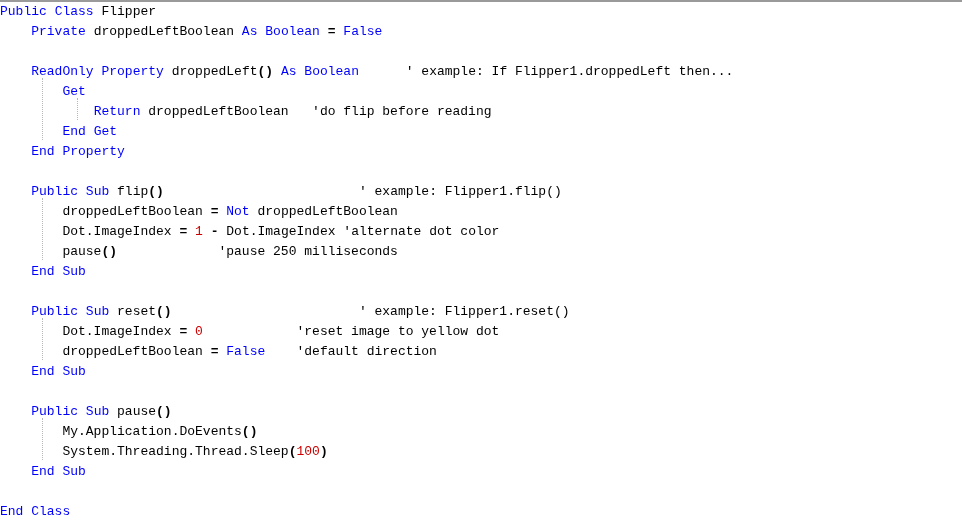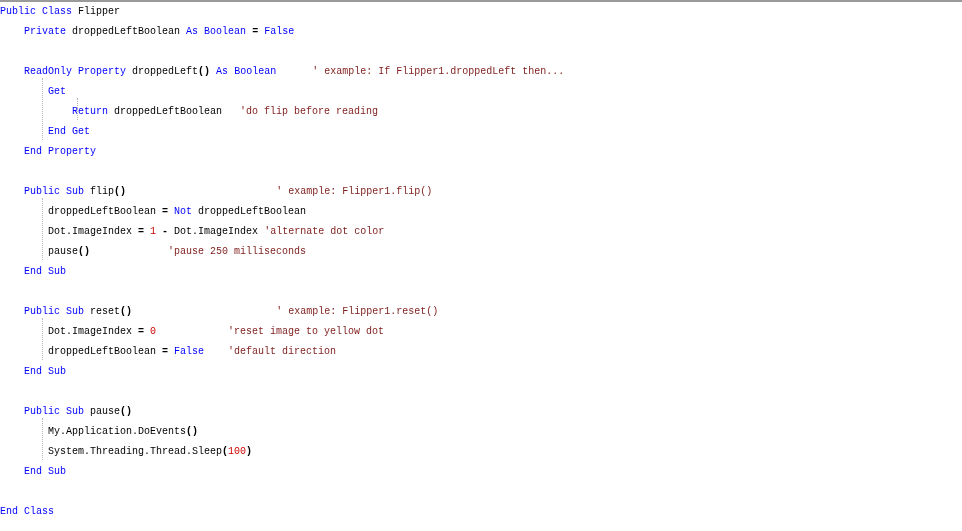--- a/index.html
+++ b/index.html
@@ -25,33 +25,33 @@
     top: 0;
     width: 962px;
     height: 2px;
     background: #9a9a9a;
   }
   #code {
     position: absolute;
     left: 0;
     top: 2px;
     width: 962px;
-    font-size: 10px;
+    font-size: 13px;
     line-height: 20px;
     white-space: pre;
     letter-spacing: 0px;
   }
   .line {
     height: 20px;
     white-space: pre;
     position: relative;
   }
   .kw   { color: #0000ff; }
   .id   { color: #000000; }
-  .cmt  { color: #7f1d1d; }
+  .cmt  { color: #000000; }
   .num  { color: #cc0000; }
   .op   { color: #000000; font-weight: bold; }
   .paren{ color: #000000; font-weight: bold; }
   
   .guide {
     position: absolute;
     top: 2px;
     width: 1px;
     border-left: 1px dotted #b8b8b8;
     pointer-events: none;

